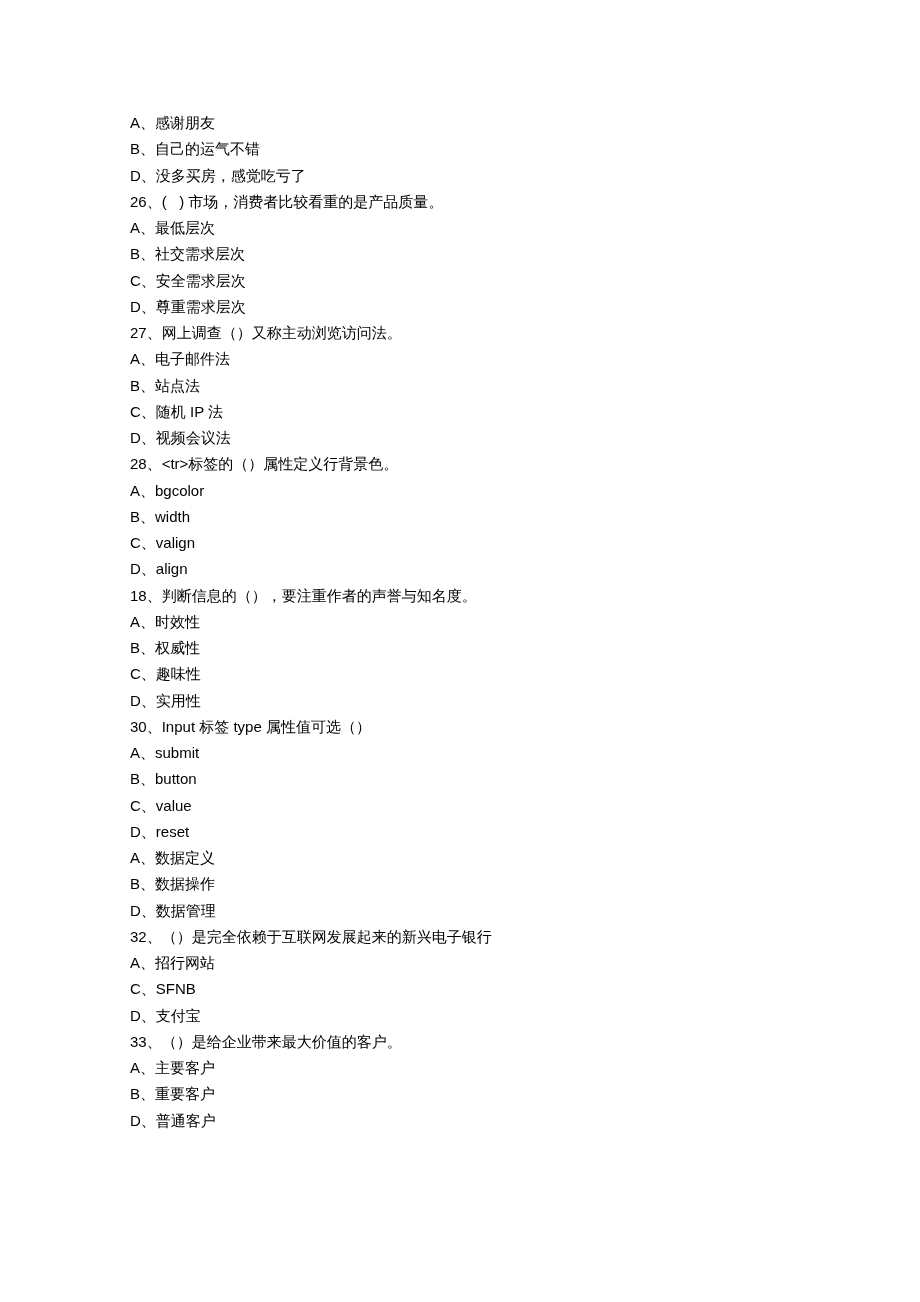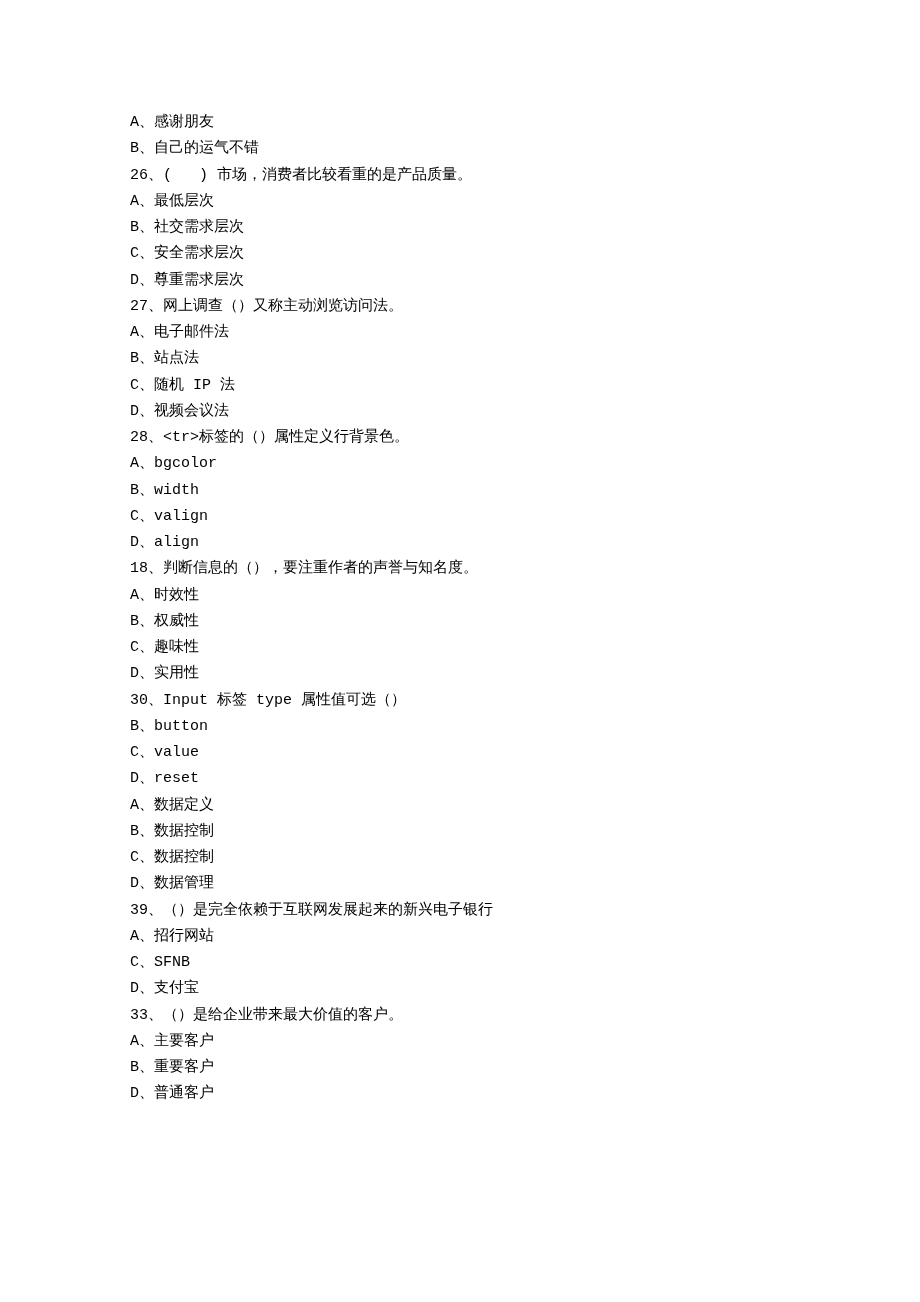--- a/index.html
+++ b/index.html
@@ -10,29 +10,29 @@
     color: #000000;
     line-height: 1.75;
   }
   .page {
     width: 920px;
     box-sizing: border-box;
     padding: 110px 130px 120px 130px;
   }
   .line {
     white-space: pre-wrap;
-    font-family: Liberation Mono, monospace;
   }
 </style>
 </head>
 <body>
 
 <div class="page">
   <div class="line">A、感谢朋友</div>
   <div class="line">B、自己的运气不错</div>
+  <div class="line">D、没多买房，感觉吃亏了</div>
   <div class="line">26、(   ) 市场，消费者比较看重的是产品质量。</div>
   <div class="line">A、最低层次</div>
   <div class="line">B、社交需求层次</div>
   <div class="line">C、安全需求层次</div>
   <div class="line">D、尊重需求层次</div>
   <div class="line">27、网上调查（）又称主动浏览访问法。</div>
   <div class="line">A、电子邮件法</div>
   <div class="line">B、站点法</div>
   <div class="line">C、随机 IP 法</div>
   <div class="line">D、视频会议法</div>
@@ -40,28 +40,28 @@
   <div class="line">A、bgcolor</div>
   <div class="line">B、width</div>
   <div class="line">C、valign</div>
   <div class="line">D、align</div>
   <div class="line">18、判断信息的（），要注重作者的声誉与知名度。</div>
   <div class="line">A、时效性</div>
   <div class="line">B、权威性</div>
   <div class="line">C、趣味性</div>
   <div class="line">D、实用性</div>
   <div class="line">30、Input 标签 type 属性值可选（）</div>
+  <div class="line">A、submit</div>
   <div class="line">B、button</div>
   <div class="line">C、value</div>
   <div class="line">D、reset</div>
   <div class="line">A、数据定义</div>
-  <div class="line">B、数据控制</div>
-  <div class="line">C、数据控制</div>
+  <div class="line">B、数据操作</div>
   <div class="line">D、数据管理</div>
-  <div class="line">39、（）是完全依赖于互联网发展起来的新兴电子银行</div>
+  <div class="line">32、（）是完全依赖于互联网发展起来的新兴电子银行</div>
   <div class="line">A、招行网站</div>
   <div class="line">C、SFNB</div>
   <div class="line">D、支付宝</div>
   <div class="line">33、（）是给企业带来最大价值的客户。</div>
   <div class="line">A、主要客户</div>
   <div class="line">B、重要客户</div>
   <div class="line">D、普通客户</div>
 </div>
 
 </body></html>

